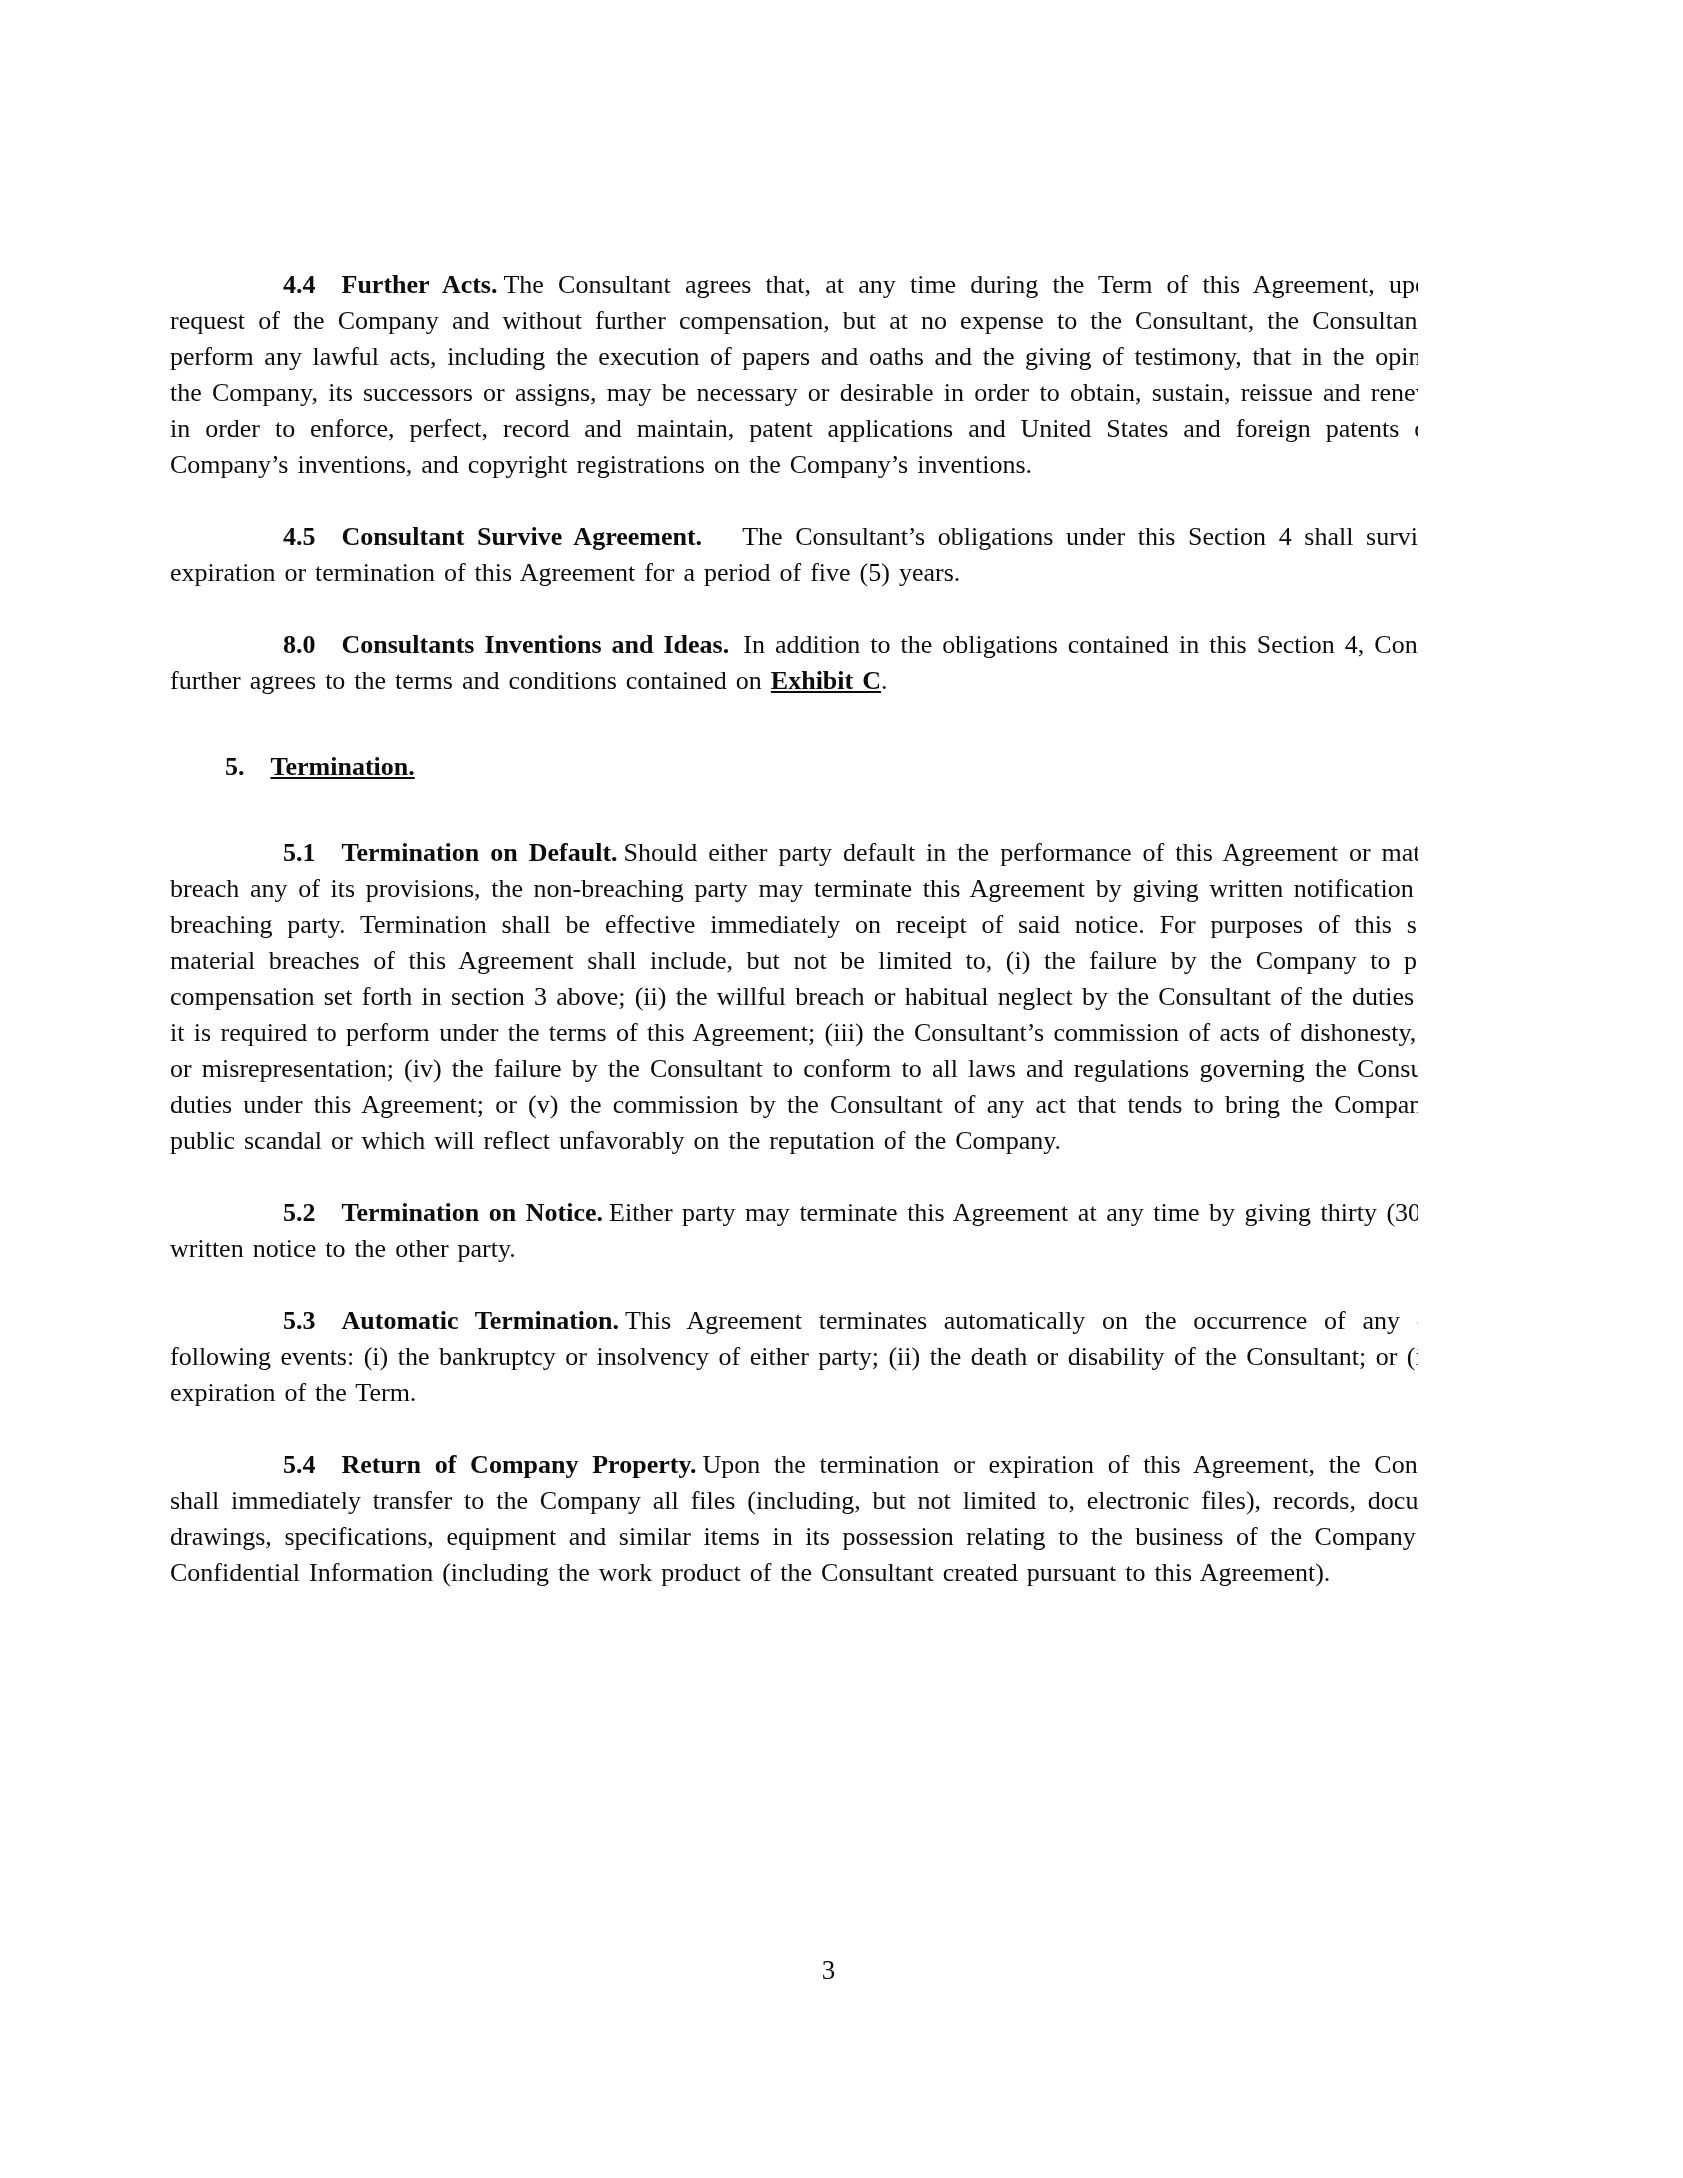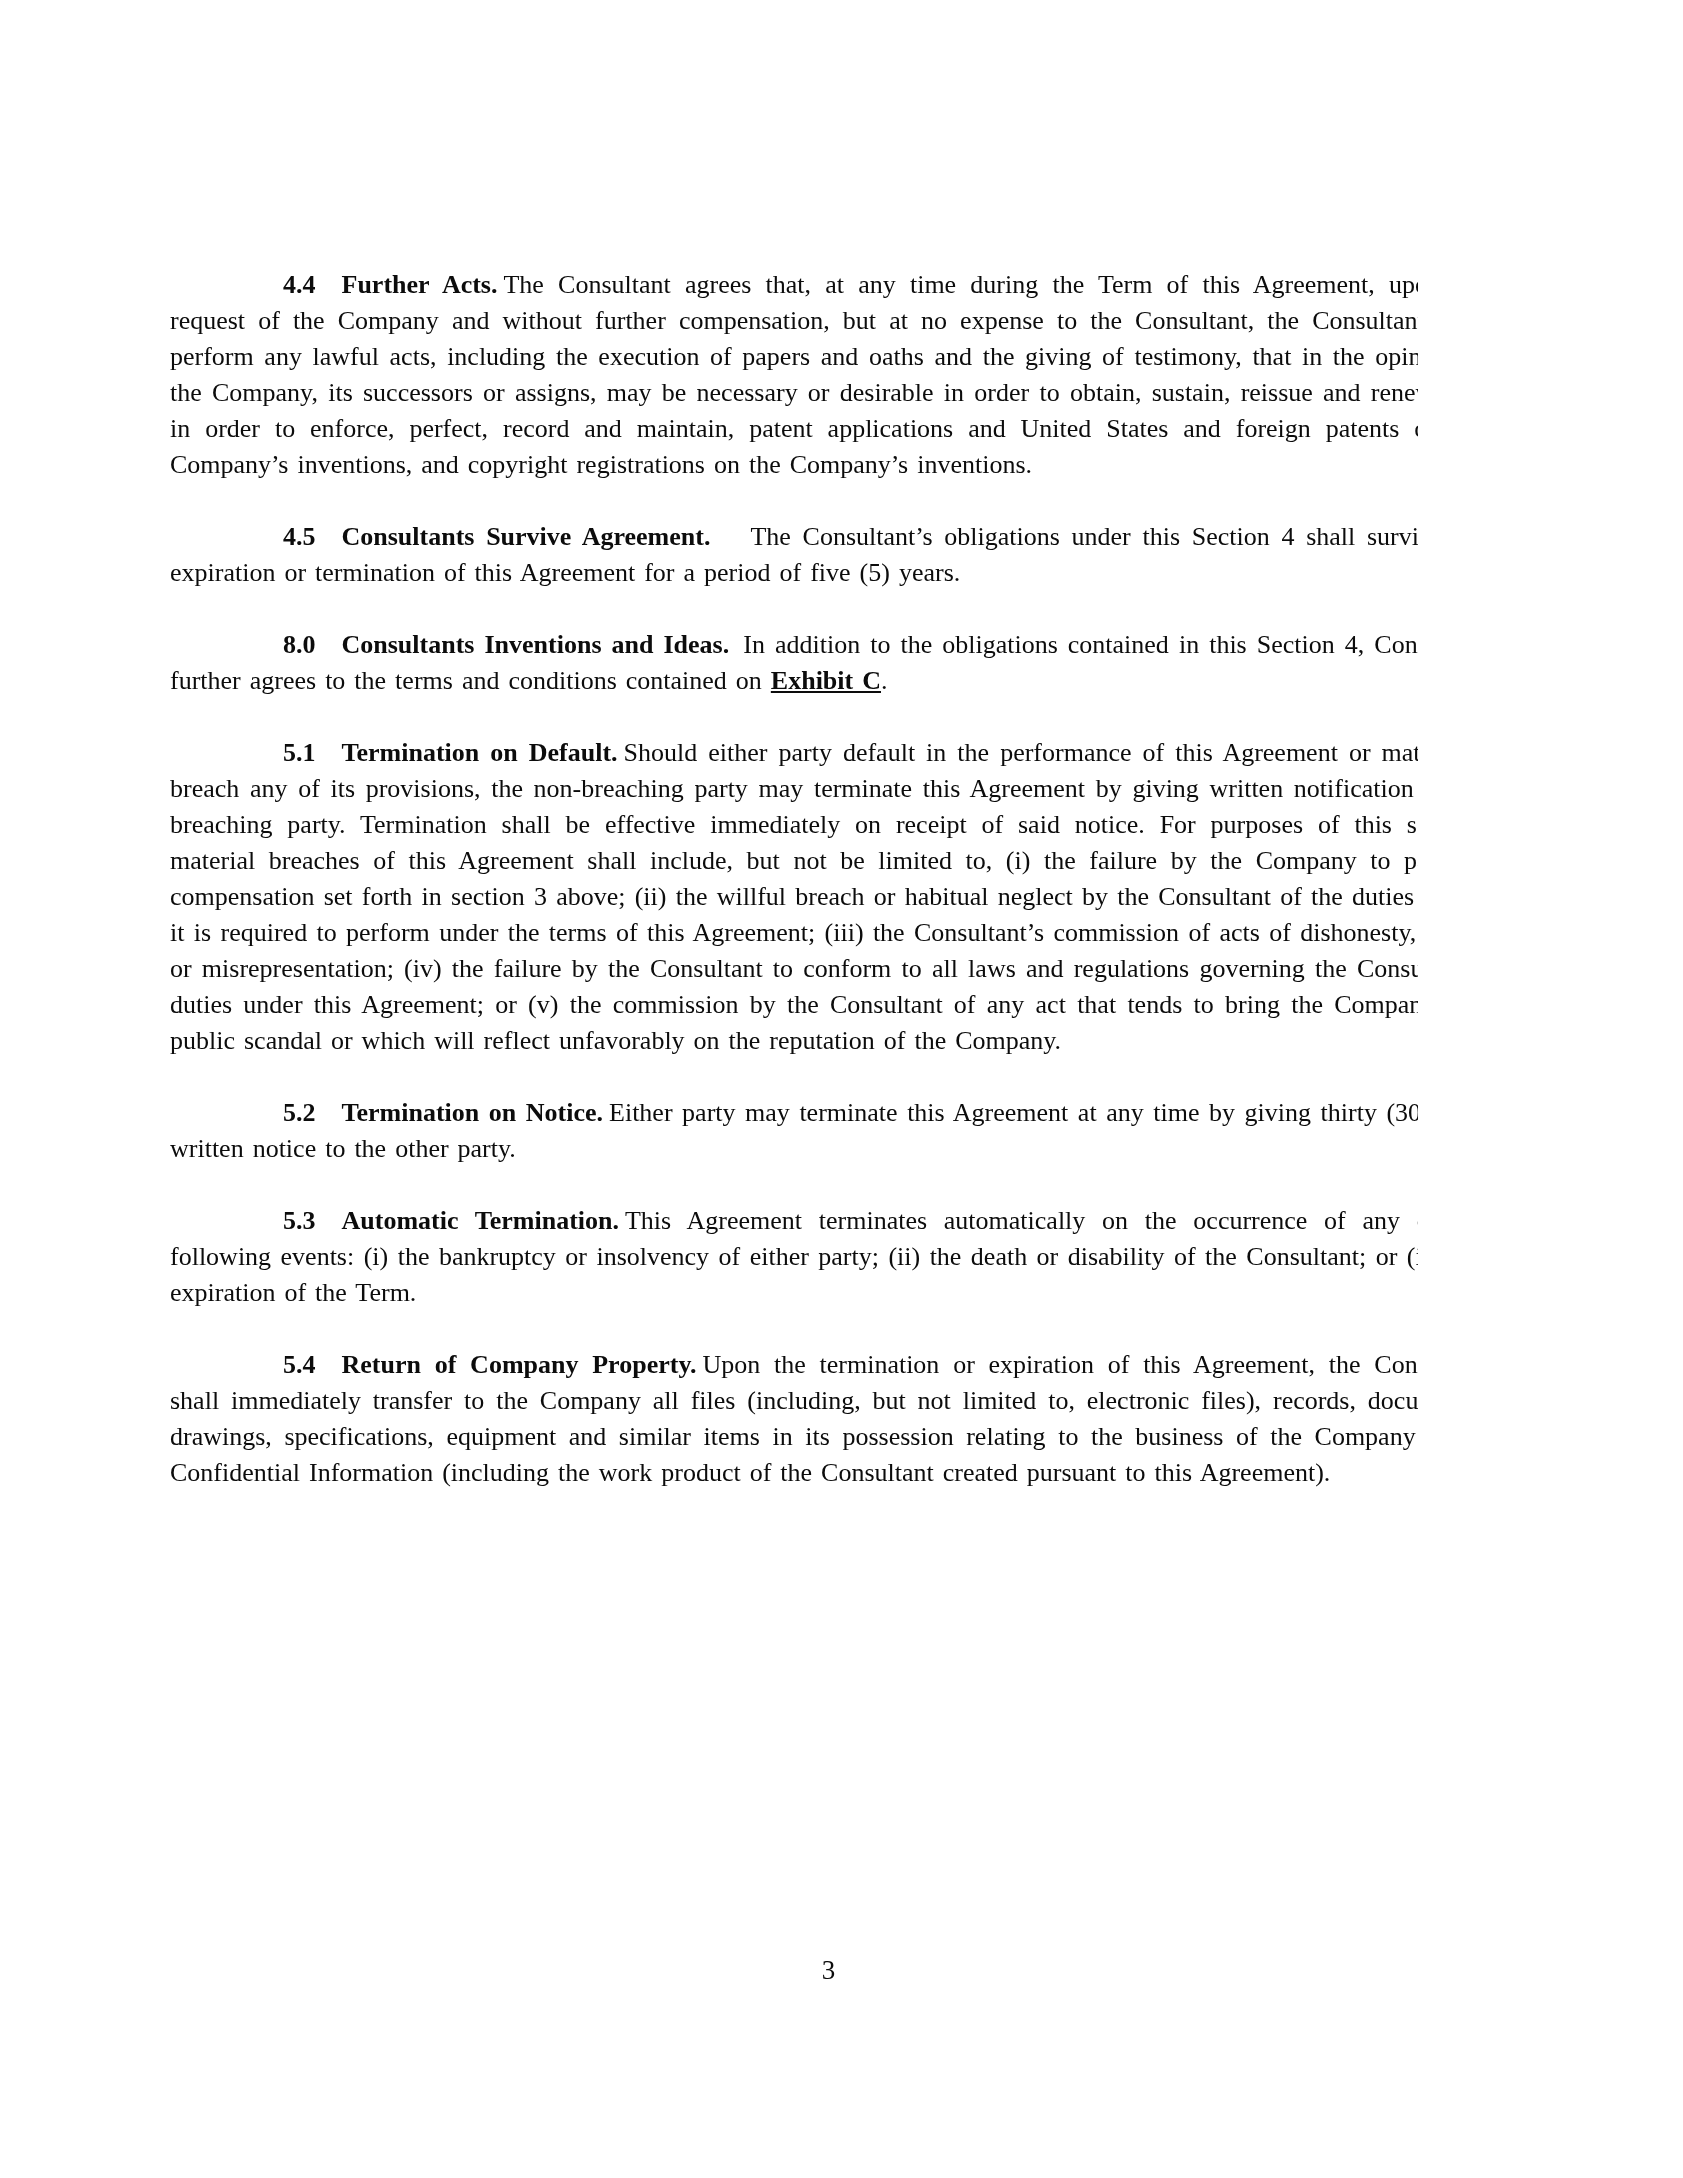--- a/index.html
+++ b/index.html
@@ -76,24 +76,25 @@
   }
 </style>
 </head>
 <body>
 
 <div class="page">
   <div class="content">
 
     <p class="subsection"><span class="num">4.4</span><span class="tab"></span><span class="title">Further Acts.</span><span class="tsp"></span><span class="body-text">The Consultant agrees that, at any time during the Term of this Agreement, upon the request of the Company and without further compensation, but at no expense to the Consultant, the Consultant shall perform any lawful acts, including the execution of papers and oaths and the giving of testimony, that in the opinion of the Company, its successors or assigns, may be necessary or desirable in order to obtain, sustain, reissue and renew, and in order to enforce, perfect, record and maintain, patent applications and United States and foreign patents on the Company’s inventions, and copyright registrations on the Company’s inventions.</span></p>
 
-    <p class="subsection"><span class="num">4.5</span><span class="tab"></span><span class="title">Consultants Survive Agreement.</span><span class="tsp w40"></span><span class="body-text">The Consultant’s obligations under this Section 4 shall survive the expiration or termination of this Agreement for a period of five (5) years.</span></p>
+    <p class="subsection"><span class="num">4.5</span><span class="tab"></span><span class="title">Consultant Survive Agreement.</span><span class="tsp w40"></span><span class="body-text">The Consultant’s obligations under this Section 4 shall survive the expiration or termination of this Agreement for a period of five (5) years.</span></p>
 
     <p class="subsection"><span class="num">8.0</span><span class="tab"></span><span class="title">Consultants Inventions and Ideas.</span><span class="tsp w14"></span><span class="body-text">In addition to the obligations contained in this Section 4, Consultant further agrees to the terms and conditions contained on</span> <span class="exhibit">Exhibit C</span><span class="body-text">.</span></p>
 
+    <p class="main-heading"><span class="num">5.</span><span class="tab"></span><span class="title">Termination.</span></p>
 
     <p class="subsection"><span class="num">5.1</span><span class="tab"></span><span class="title">Termination on Default.</span><span class="tsp"></span><span class="body-text">Should either party default in the performance of this Agreement or materially breach any of its provisions, the non-breaching party may terminate this Agreement by giving written notification to the breaching party. Termination shall be effective immediately on receipt of said notice. For purposes of this section, material breaches of this Agreement shall include, but not be limited to, (i) the failure by the Company to pay the compensation set forth in section 3 above; (ii) the willful breach or habitual neglect by the Consultant of the duties which it is required to perform under the terms of this Agreement; (iii) the Consultant’s commission of acts of dishonesty, fraud, or misrepresentation; (iv) the failure by the Consultant to conform to all laws and regulations governing the Consultant’s duties under this Agreement; or (v) the commission by the Consultant of any act that tends to bring the Company into public scandal or which will reflect unfavorably on the reputation of the Company.</span></p>
 
     <p class="subsection"><span class="num">5.2</span><span class="tab"></span><span class="title">Termination on Notice.</span><span class="tsp"></span><span class="body-text">Either party may terminate this Agreement at any time by giving thirty (30) days written notice to the other party.</span></p>
 
     <p class="subsection"><span class="num">5.3</span><span class="tab"></span><span class="title">Automatic Termination.</span><span class="tsp"></span><span class="body-text">This Agreement terminates automatically on the occurrence of any of the following events: (i) the bankruptcy or insolvency of either party; (ii) the death or disability of the Consultant; or (iii) the expiration of the Term.</span></p>
 
     <p class="subsection"><span class="num">5.4</span><span class="tab"></span><span class="title">Return of Company Property.</span><span class="tsp"></span><span class="body-text">Upon the termination or expiration of this Agreement, the Consultant shall immediately transfer to the Company all files (including, but not limited to, electronic files), records, documents, drawings, specifications, equipment and similar items in its possession relating to the business of the Company or its Confidential Information (including the work product of the Consultant created pursuant to this Agreement).</span></p>
 
   </div>

